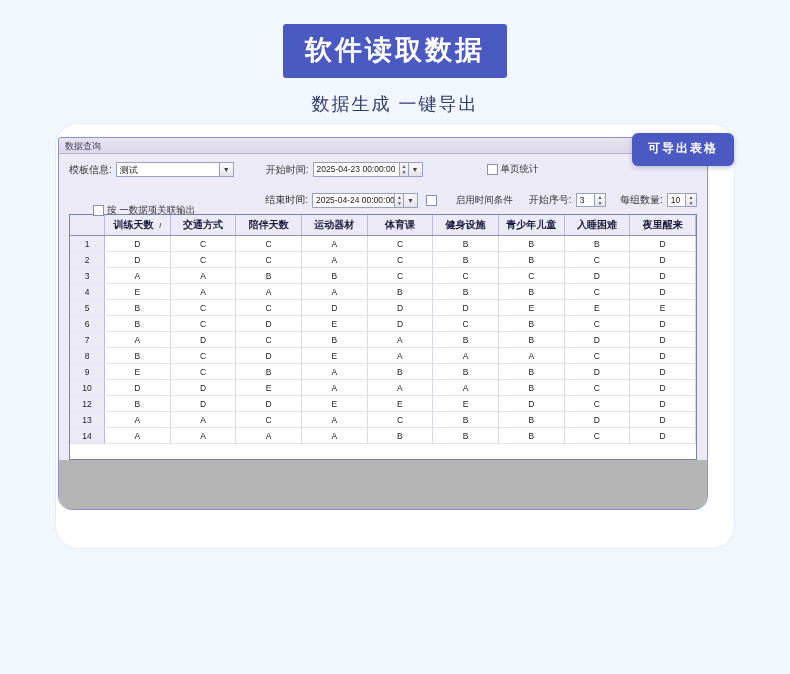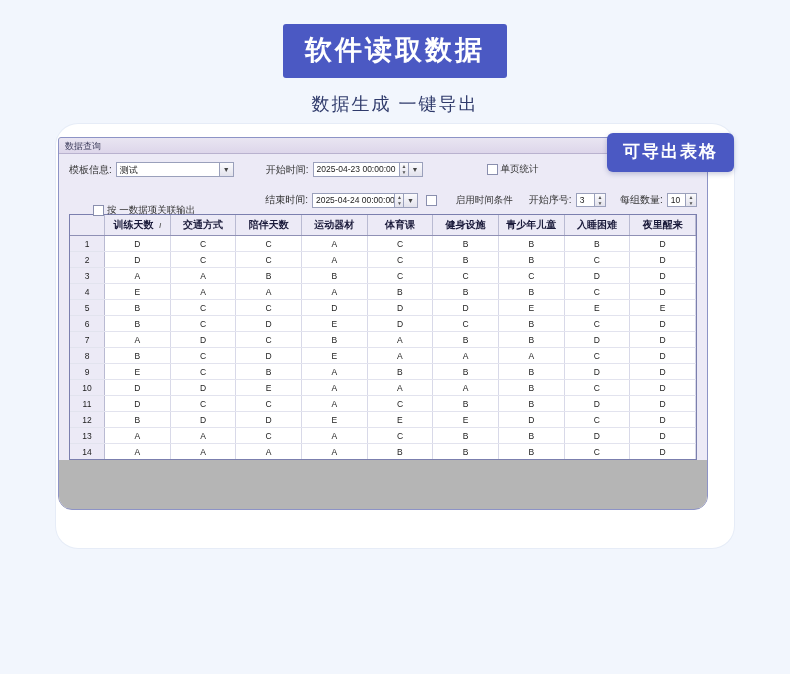--- a/index.html
+++ b/index.html
@@ -255,21 +255,21 @@
     height: 48px;
   }
 
   
   .callout {
     position: absolute;
     right: 56px;
     top: 133px;
     background: #4b59c3;
     color: #fff;
-    font-size: 17px;
+    font-size: 12px;
     font-weight: bold;
     letter-spacing: 2px;
     padding: 7px 16px 9px 16px;
     border-radius: 6px;
     box-shadow: 0 2px 5px rgba(40,50,120,.25);
   }
 </style>
 </head>
 <body>
 
@@ -476,32 +476,20 @@
               <td>D</td>
               <td>E</td>
               <td>A</td>
               <td>A</td>
               <td>A</td>
               <td>B</td>
               <td>C</td>
               <td>D</td>
             </tr>
             <tr>
-              <td class="idx">11</td>
-              <td>D</td>
-              <td>C</td>
-              <td>C</td>
-              <td>A</td>
-              <td>C</td>
-              <td>B</td>
-              <td>B</td>
-              <td>D</td>
-              <td>D</td>
-            </tr>
-            <tr>
               <td class="idx">12</td>
               <td>B</td>
               <td>D</td>
               <td>D</td>
               <td>E</td>
               <td>E</td>
               <td>E</td>
               <td>D</td>
               <td>C</td>
               <td>D</td>

